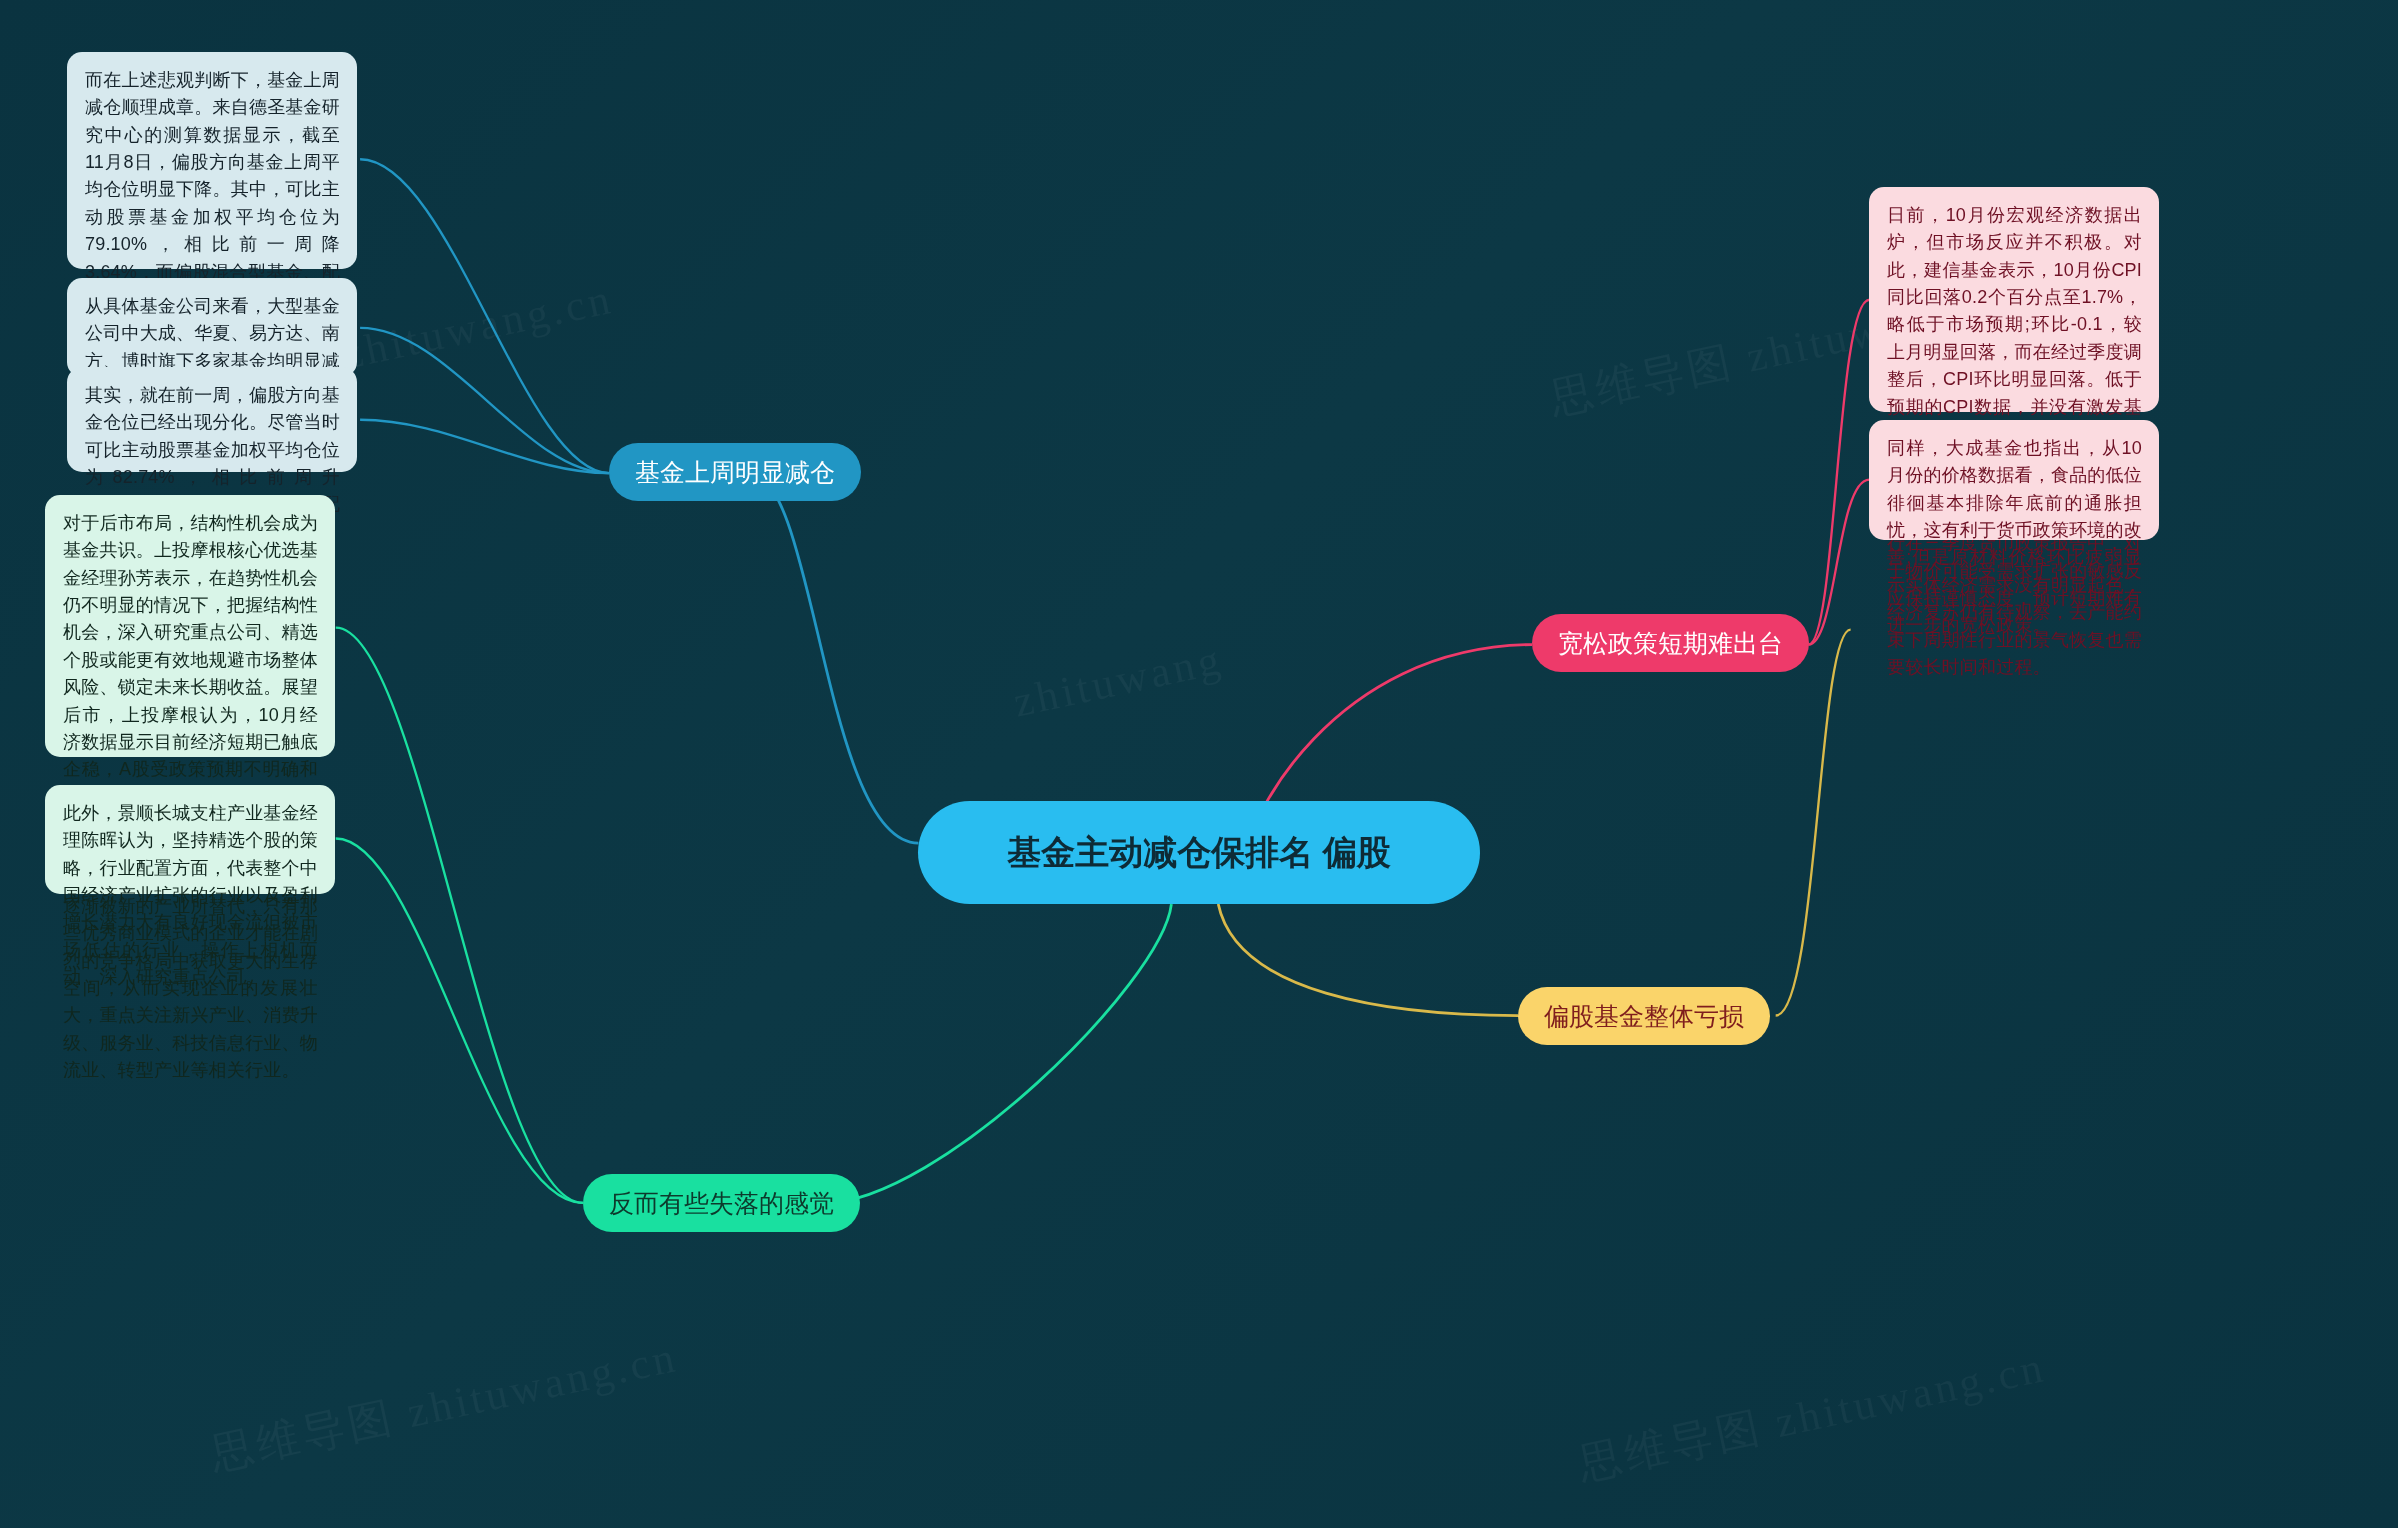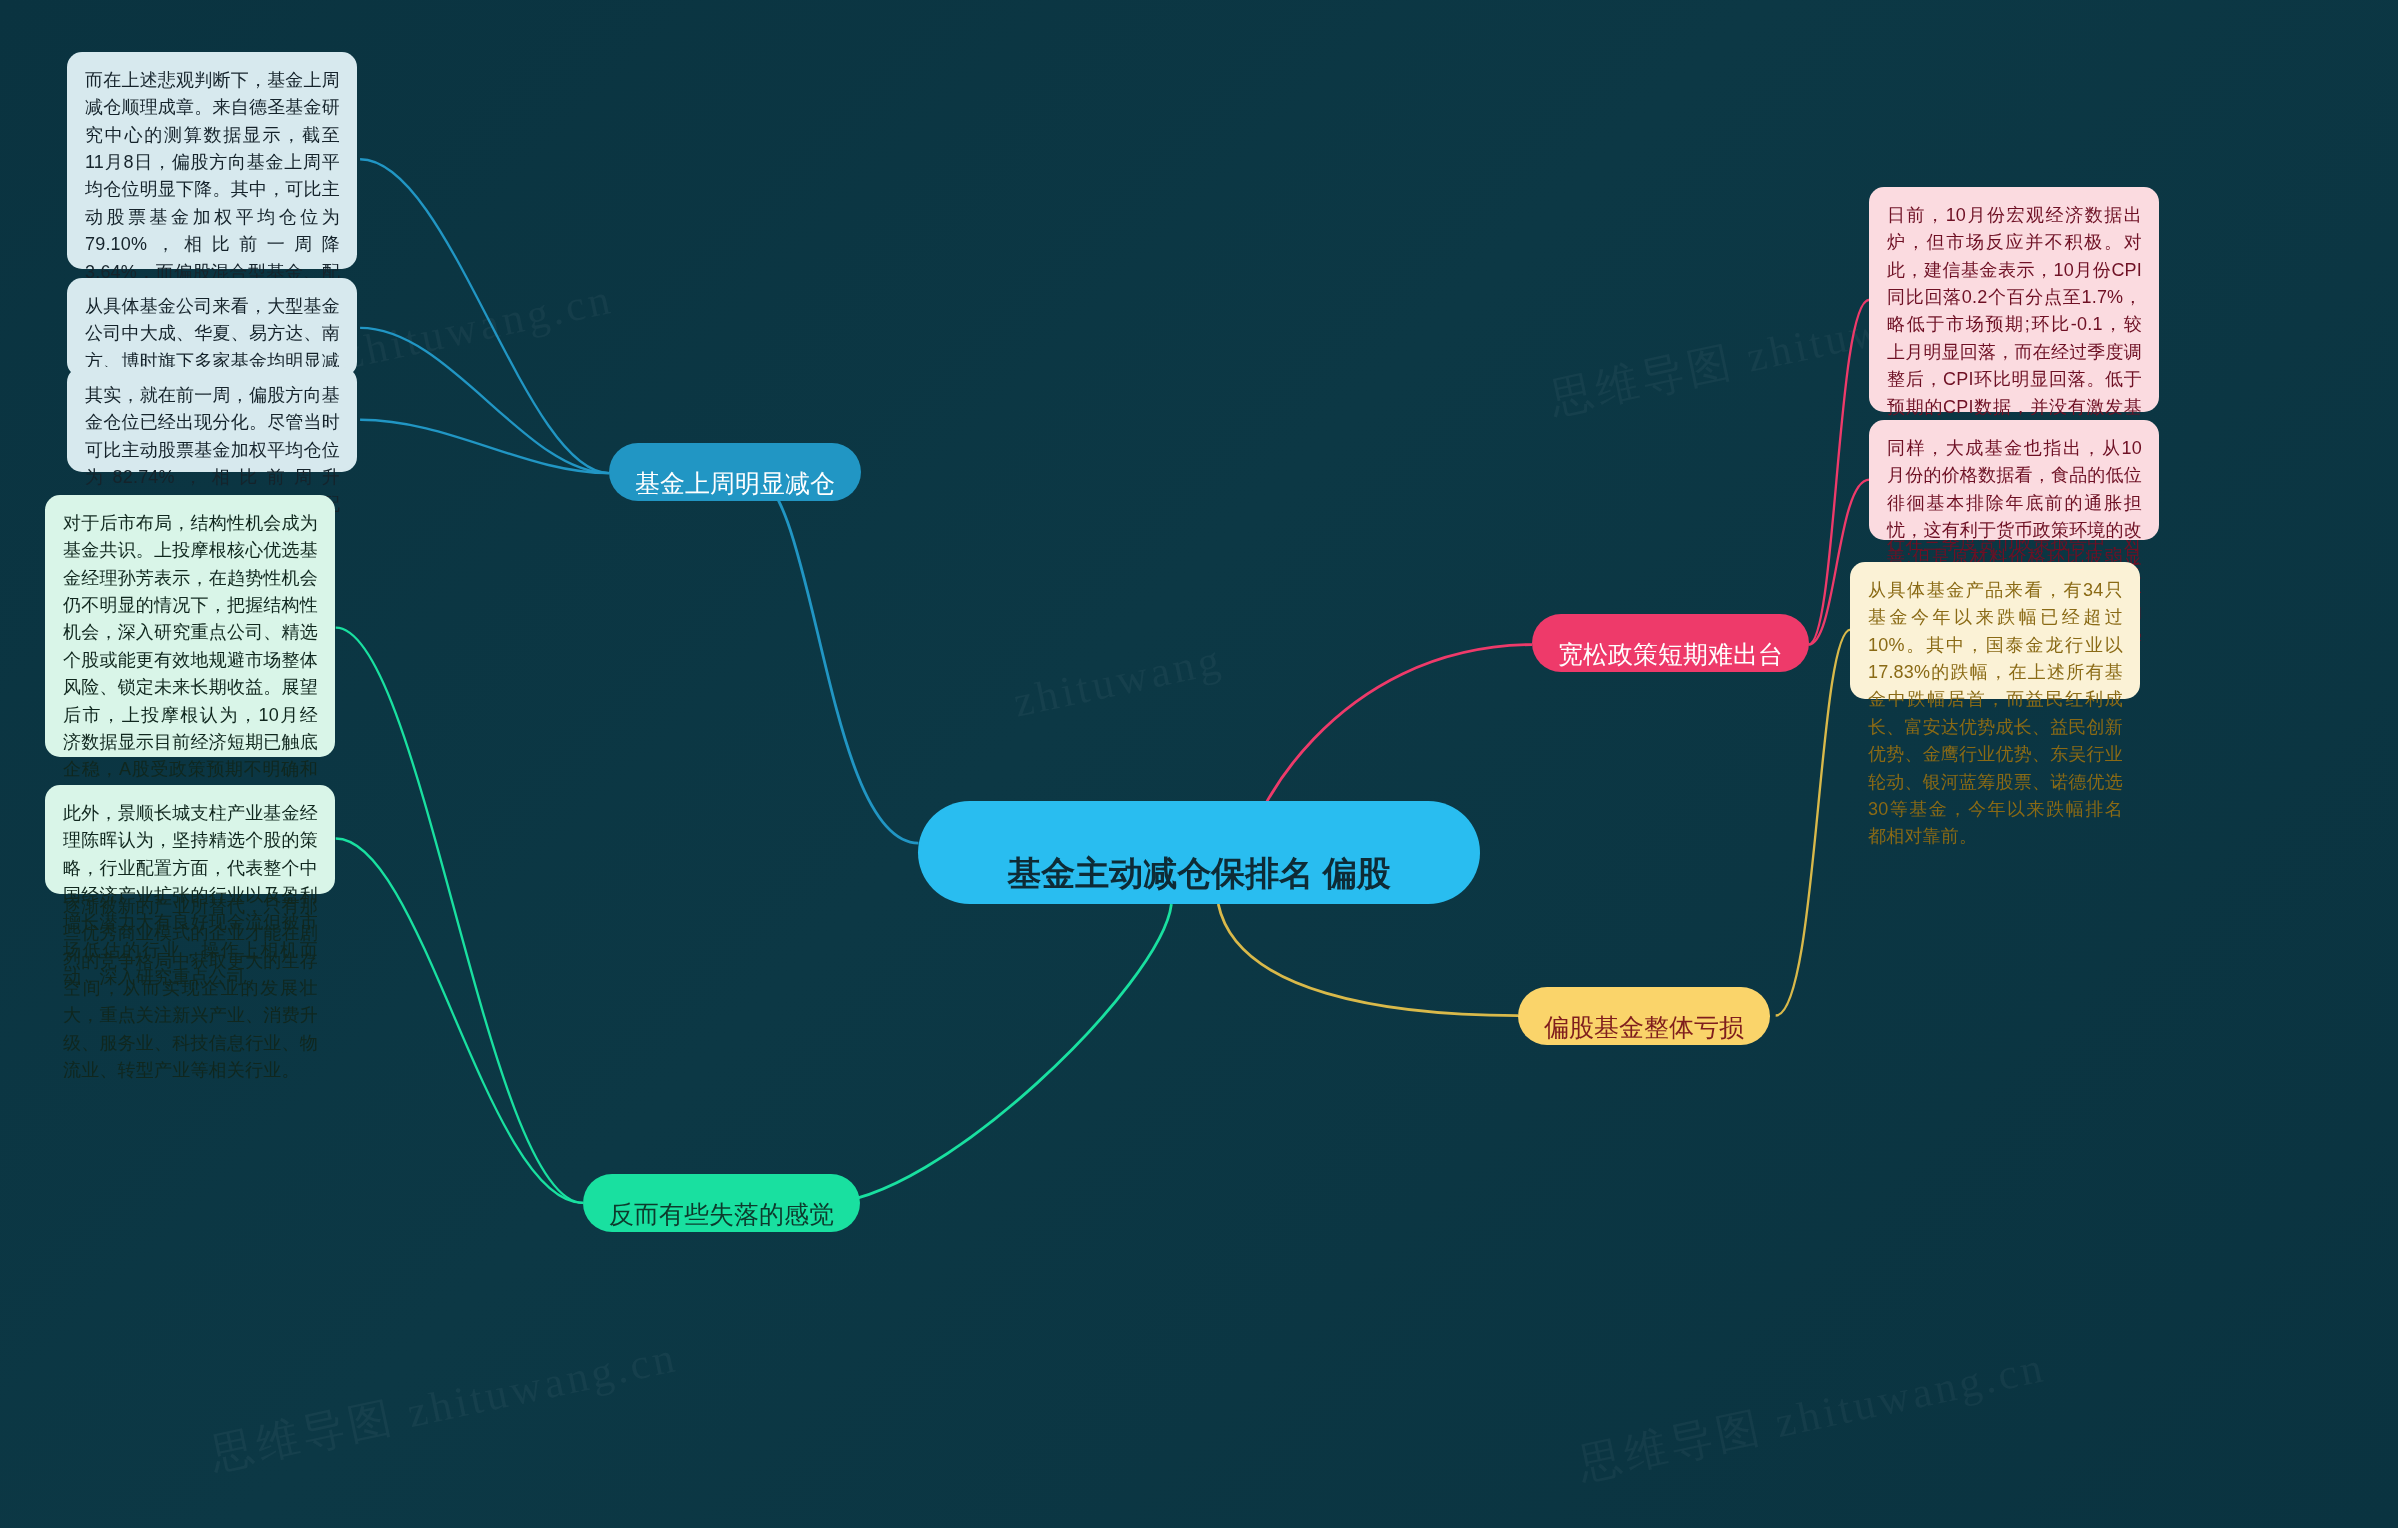--- a/index.html
+++ b/index.html
@@ -42,21 +42,21 @@
     height: 1528px;
     pointer-events: none;
   }
 
   
   .node {
     position: absolute;
     box-sizing: border-box;
     border-radius: 43px;
     display: flex;
-    align-items: flex-end;
+    align-items: center;
     justify-content: center;
     text-align: center;
     line-height: 1.45;
   }
 
   .root-node {
     width: 562px;
     height: 103px;
     left: 918px;
     top: 801px;
@@ -187,18 +187,15 @@
     <p>此外，景顺长城支柱产业基金经理陈晖认为，坚持精选个股的策略，行业配置方面，代表整个中国经济产业扩张的行业以及盈利增长潜力大有良好现金流但被市场低估的行业，操作上相机而动，深入研究重点公司。</p>
   </div>
 
   <div class="card card-pink" id="card-p1">
     <p>日前，10月份宏观经济数据出炉，但市场反应并不积极。对此，建信基金表示，10月份CPI同比回落0.2个百分点至1.7%，略低于市场预期;环比-0.1，较上月明显回落，而在经过季度调整后，CPI环比明显回落。低于预期的CPI数据，并没有激发基金做多的热情，反而有些失落的感觉。建信基金得出的结论是，低于预期的通胀水平有望为政策空间留有余地，不过，考虑到央行在三季度货币政策报告中，对于物价可能受需求扩张的敏感反应保持谨慎态度，预计短期难有进一步的宽松政策。</p>
   </div>
   <div class="card card-pink" id="card-p2">
     <p>同样，大成基金也指出，从10月份的价格数据看，食品的低位徘徊基本排除年底前的通胀担忧，这有利于货币政策环境的改善;但是原材料价格环比疲弱显示实体经济需求没有明显起色，经济复苏仍有待观察，去产能约束下周期性行业的景气恢复也需要较长时间和过程。</p>
   </div>
 
-  <div class="card card-yellow" id="card-y1">
-    <p>从具体基金产品来看，有34只基金今年以来跌幅已经超过10%。其中，国泰金龙行业以17.83%的跌幅，在上述所有基金中跌幅居首，而益民红利成长、富安达优势成长、益民创新优势、金鹰行业优势、东吴行业轮动、银河蓝筹股票、诺德优选30等基金，今年以来跌幅排名都相对靠前。</p>
-  </div>
 
 </div>
 
 
 </body></html>

